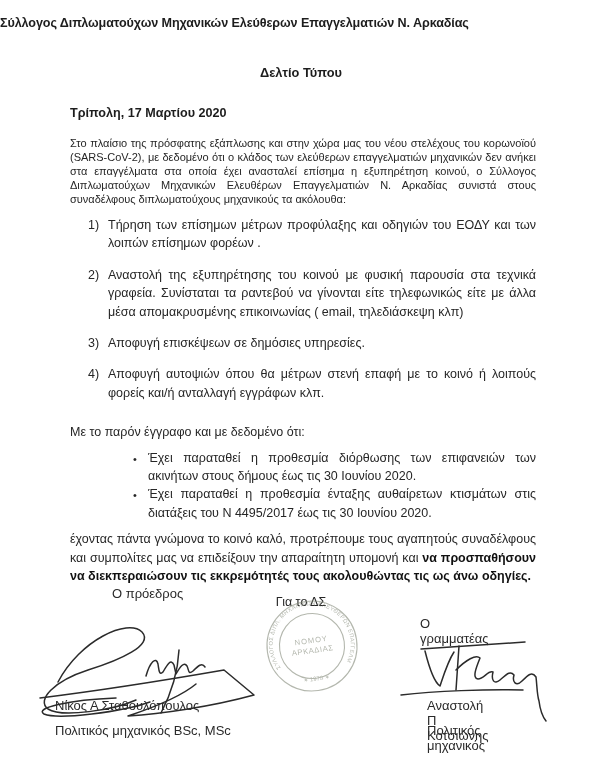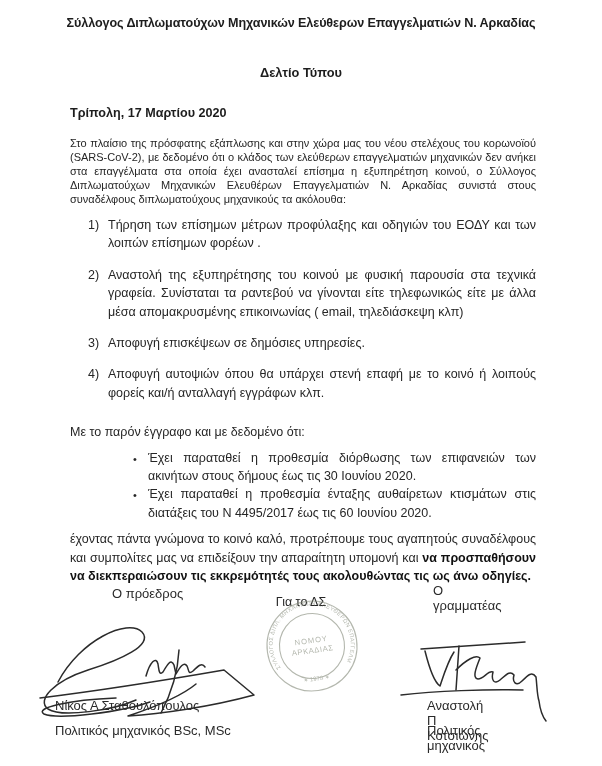--- a/index.html
+++ b/index.html
@@ -6,21 +6,21 @@
   .page{
     position:relative;
     width:602px;height:766px;
     background:#ffffff;
     font-family:"Liberation Sans","DejaVu Sans",sans-serif;
     color:#262626;
     overflow:hidden;
   }
   .org-title{
     padding-top:16px;
-    text-align:center;
+    text-align:left;
     font-weight:bold;
     font-size:12.6px;
     letter-spacing:-0.1px;
     color:#1d1d1d;
   }
   .doc-type{
     margin-top:35px;
     text-align:center;
     font-weight:bold;
     font-size:12.8px;
@@ -68,21 +68,21 @@
   }
   .closing b{color:#111;}
   .board-line{
     margin-top:9px;
     text-align:center;
     font-size:12.5px;
   }
   .sig-section{position:absolute;left:0;top:580px;width:485px;height:186px;}
   .sig-role{position:absolute;font-size:13px;color:#2a2a2a;}
   .role-president{left:112px;top:6px;}
-  .role-secretary{left:420px;top:3px;margin-left:13px;}
+  .role-secretary{left:420px;top:36px;}
   .sig-svg{position:absolute;}
   .sig-president-svg{left:28px;top:32px;}
   .sig-secretary-svg{left:393px;top:53px;}
   .stamp-svg{left:257px;top:11px;opacity:0.6;}
   .sig-name{position:absolute;font-size:13px;color:#2a2a2a;}
   .name-president{left:55px;top:118px;}
   .title-president{left:55px;top:143px;}
   .name-secretary{left:427px;top:118px;}
   .title-secretary{left:427px;top:143px;}
   .sigstroke{fill:none;stroke:#2b2b2b;stroke-width:1.5;stroke-linecap:round;stroke-linejoin:round;}
@@ -110,34 +110,34 @@
     <div class="numitem">
       <span class="num">2)</span>
       <span class="numtext">Αναστολή της εξυπηρέτησης του κοινού με φυσική παρουσία στα τεχνικά γραφεία. Συνίσταται τα ραντεβού να γίνονται είτε τηλεφωνικώς είτε με άλλα μέσα απομακρυσμένης επικοινωνίας ( email, τηλεδιάσκεψη κλπ)</span>
     </div>
     <div class="numitem">
       <span class="num">3)</span>
       <span class="numtext">Αποφυγή επισκέψεων σε δημόσιες υπηρεσίες.</span>
     </div>
     <div class="numitem">
       <span class="num">4)</span>
-      <span class="numtext">Αποφυγή αυτοψιών όπου θα υπάρχει στενή επαφή με το κοινό ή λοιπούς φορείς και/ή ανταλλαγή εγγράφων κλπ.</span>
+      <span class="numtext">Αποφυγή αυτοψιών όπου θα μέτρων στενή επαφή με το κοινό ή λοιπούς φορείς και/ή ανταλλαγή εγγράφων κλπ.</span>
     </div>
   </div>
 
   <p class="midline">Με το παρόν έγγραφο και με δεδομένο ότι:</p>
 
   <div class="bullets">
     <div class="bullet-item">
       <span class="dot">•</span>
       <span class="btext">Έχει παραταθεί η προθεσμία διόρθωσης των επιφανειών των ακινήτων στους δήμους έως τις 30 Ιουνίου 2020.</span>
     </div>
     <div class="bullet-item">
       <span class="dot">•</span>
-      <span class="btext">Έχει παραταθεί η προθεσμία ένταξης αυθαίρετων κτισμάτων στις διατάξεις του Ν 4495/2017 έως τις 60 Ιουνίου 2020.</span>
+      <span class="btext">Έχει παραταθεί η προθεσμία ένταξης αυθαίρετων κτισμάτων στις διατάξεις του Ν 4495/2017 έως τις 30 Ιουνίου 2020.</span>
     </div>
   </div>
 
   <p class="closing"><span>έχοντας πάντα γνώμονα το κοινό καλό, προτρέπουμε τους αγαπητούς συναδέλφους και συμπολίτες μας να επιδείξουν την απαραίτητη υπομονή και </span><b>να προσπαθήσουν να διεκπεραιώσουν τις εκκρεμότητές τους ακολουθώντας τις ως άνω οδηγίες.</b></p>
 
   <div class="board-line">Για το ΔΣ</div>
 
   <div class="sig-section">
 
     <div class="sig-role role-president">Ο πρόεδρος</div>

